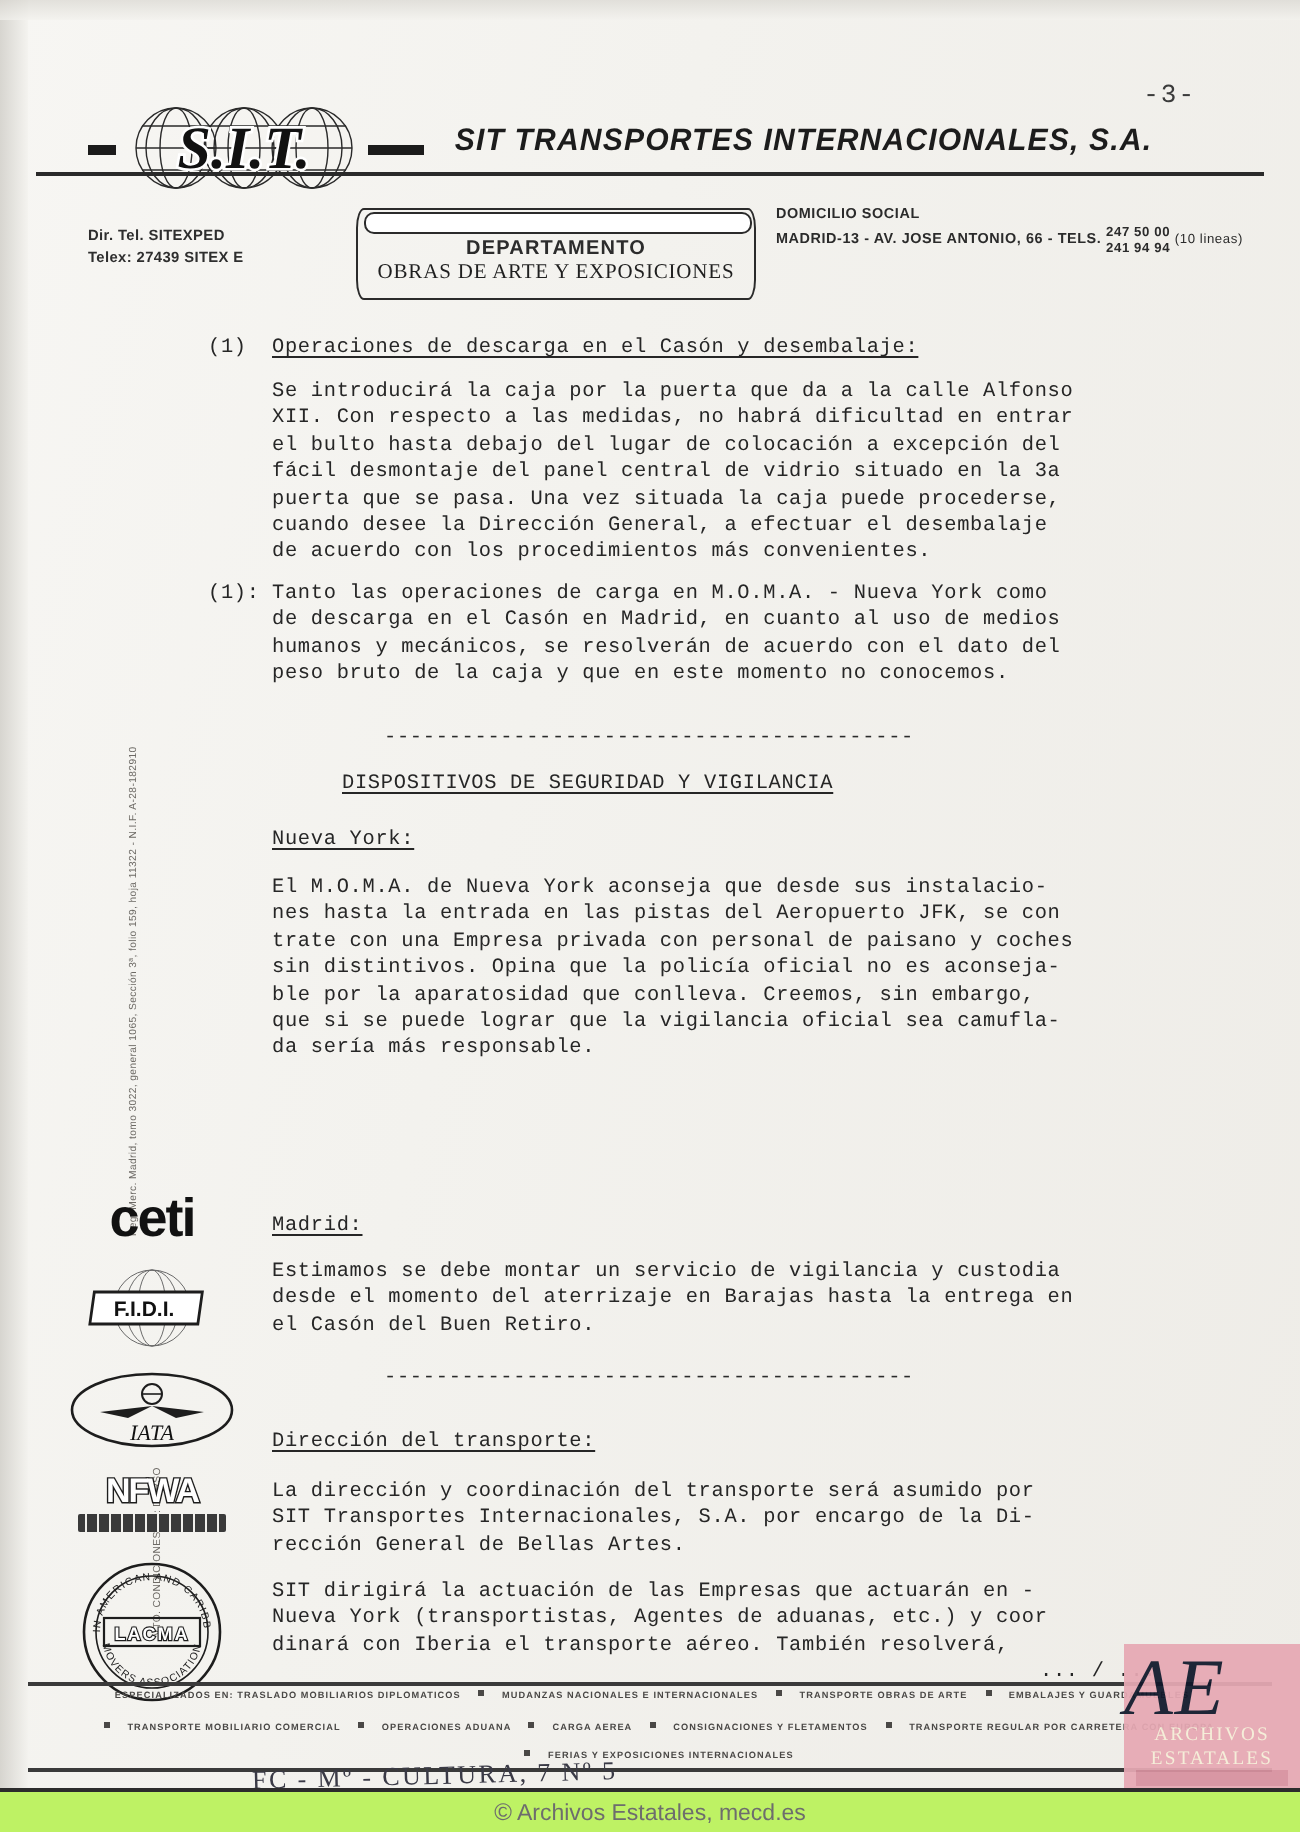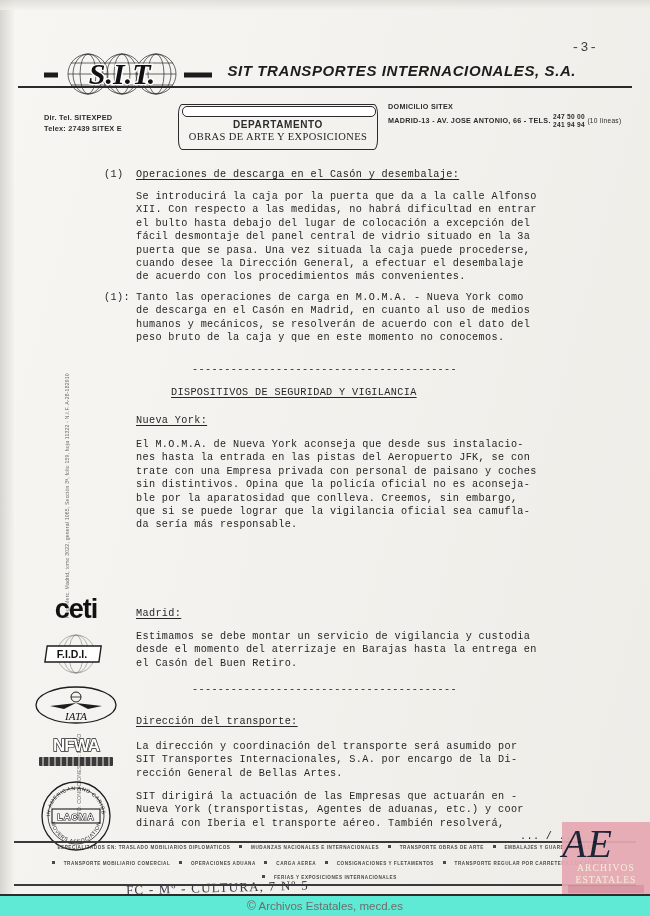--- a/index.html
+++ b/index.html
@@ -82,21 +82,21 @@
   .ahn{position:absolute;left:28px;top:862px;width:78px;height:40px;border:1.4px solid #3b3b3b;
        border-radius:6px;text-align:center;}
   .ahn .a{font-family:"Liberation Serif",serif;font-size:11px;color:#2b2b2b;margin-top:4px;letter-spacing:.5px;}
   .ahn .rule{width:50px;height:1px;background:#3b3b3b;margin:1px auto 2px;}
   .ahn .b{font-family:"Liberation Sans",sans-serif;font-weight:bold;font-size:9.5px;color:#2b2b2b;letter-spacing:.4px;}
 
   .hand{position:absolute;left:126px;top:880px;font-family:"Liberation Serif",serif;font-size:13px;
         color:#3a3a46;letter-spacing:1.2px;transform:rotate(-1.5deg);}
 
   
-  .copy{position:absolute;left:0;top:896px;width:650px;height:20px;background:#5eead4;
+  .copy{position:absolute;left:0;top:896px;width:650px;height:20px;background:#bef264;
         text-align:center;font-size:11.5px;color:#6d6d6d;line-height:20px;
         font-family:"Liberation Sans",sans-serif;}
   .copy .c{font-size:12px;}
   .copy-rule{position:absolute;left:0;top:894px;width:650px;height:2px;background:#2c2c2c;}
 
   
   .ae{position:absolute;right:0;top:822px;width:88px;height:74px;background:#e7a9b4;opacity:.93;}
   .ae .ae-t{position:absolute;left:0;top:-2px;width:88px;text-align:left;
             font-family:"Liberation Serif",serif;font-size:40px;color:#0f172a;letter-spacing:1px;font-style:italic;}
   .ae .ae-1{position:absolute;left:0;top:40px;width:88px;text-align:center;
@@ -149,21 +149,21 @@
   </div>
 
   <div class="dept">
     <div class="bar"></div>
     <div class="scroll"></div>
     <div class="t1">DEPARTAMENTO</div>
     <div class="t2">OBRAS DE ARTE Y EXPOSICIONES</div>
   </div>
 
   <div class="dom">
-    <div>DOMICILIO SITEX</div>
+    <div>DOMICILIO SOCIAL</div>
     <div class="l2">
       <span>MADRID-13 - AV. JOSE ANTONIO, 66 - TELS.</span>
       <span class="tels">
         <div>247 50 00</div>
         <div>241 94 94</div>
       </span>
       <span class="lin">(10 lineas)</span>
     </div>
   </div>
 

